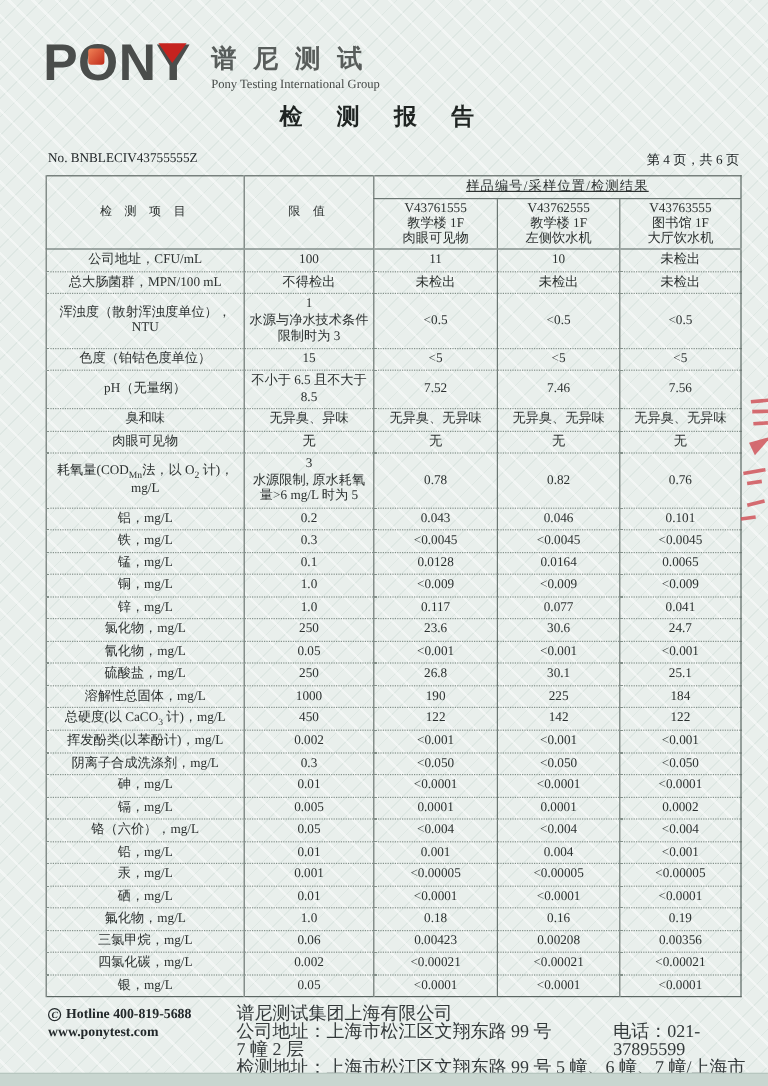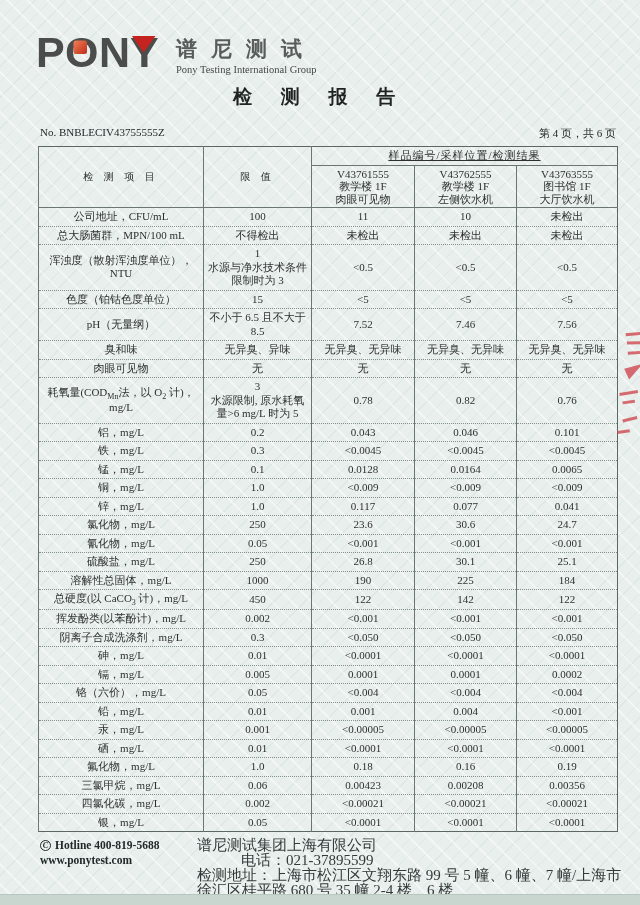--- a/index.html
+++ b/index.html
@@ -370,20 +370,21 @@
     <div class="footer-left">
       <div class="hotline-row">
         <span class="phone-icon">C</span>
         <span>Hotline 400-819-5688</span>
       </div>
       <div>www.ponytest.com</div>
     </div>
     <div class="footer-right">
       <div>谱尼测试集团上海有限公司</div>
       <div class="addr-line">
+        <span>公司地址：上海市松江区文翔东路 99 号 7 幢 2 层</span>
         <span class="addr-phone">电话：021-37895599</span>
       </div>
       <div>检测地址：上海市松江区文翔东路 99 号 5 幢、6 幢、7 幢/上海市徐汇区桂平路 680 号 35 幢 2-4 楼、6 楼</div>
     </div>
   </div>
 
   <div class="stamp-fragment">
     <svg width="40" height="118" viewBox="0 0 40 118">
       <g stroke="#cf4a52" stroke-width="3" fill="none" opacity="0.8" transform="rotate(6 20 60)">
         <path d="M6 6 L26 2"></path>

